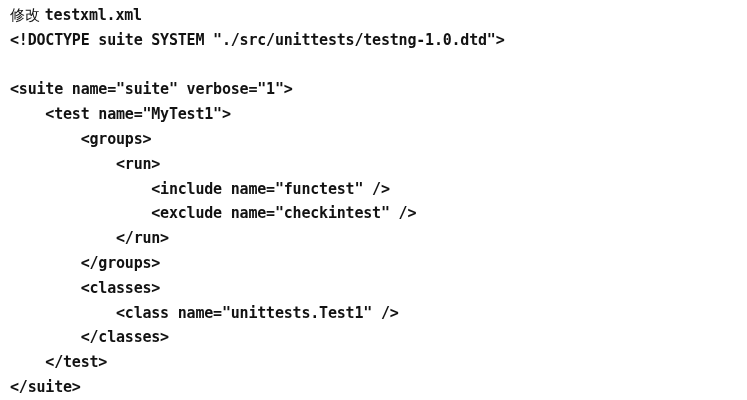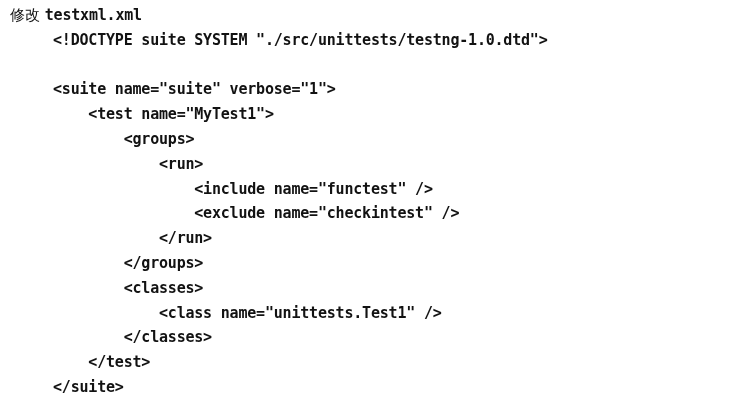--- a/index.html
+++ b/index.html
@@ -32,21 +32,20 @@
     font-family: "DejaVu Sans Mono", "Liberation Mono", monospace;
     font-weight: 700;
     letter-spacing: -0.2px;
   }
   .code-block {
     white-space: pre;
   }
   .code-line {
     height: 24.8px;
     white-space: pre;
-    margin-left: 43px;
   }
 </style>
 </head>
 <body>
 
 <div class="doc">
   <div class="title-line"><span class="cjk">修改</span><span class="cjk"> </span><span class="mono">testxml.xml</span></div>
   <div class="code-block mono"><div class="code-line">&lt;!DOCTYPE suite SYSTEM "./src/unittests/testng-1.0.dtd"&gt;</div><div class="code-line">&nbsp;</div><div class="code-line">&lt;suite name="suite" verbose="1"&gt;</div><div class="code-line">    &lt;test name="MyTest1"&gt;</div><div class="code-line">        &lt;groups&gt;</div><div class="code-line">            &lt;run&gt;</div><div class="code-line">                &lt;include name="functest" /&gt;</div><div class="code-line">                &lt;exclude name="checkintest" /&gt;</div><div class="code-line">            &lt;/run&gt;</div><div class="code-line">        &lt;/groups&gt;</div><div class="code-line">        &lt;classes&gt;</div><div class="code-line">            &lt;class name="unittests.Test1" /&gt;</div><div class="code-line">        &lt;/classes&gt;</div><div class="code-line">    &lt;/test&gt;</div><div class="code-line">&lt;/suite&gt;</div></div>
 </div>
 

